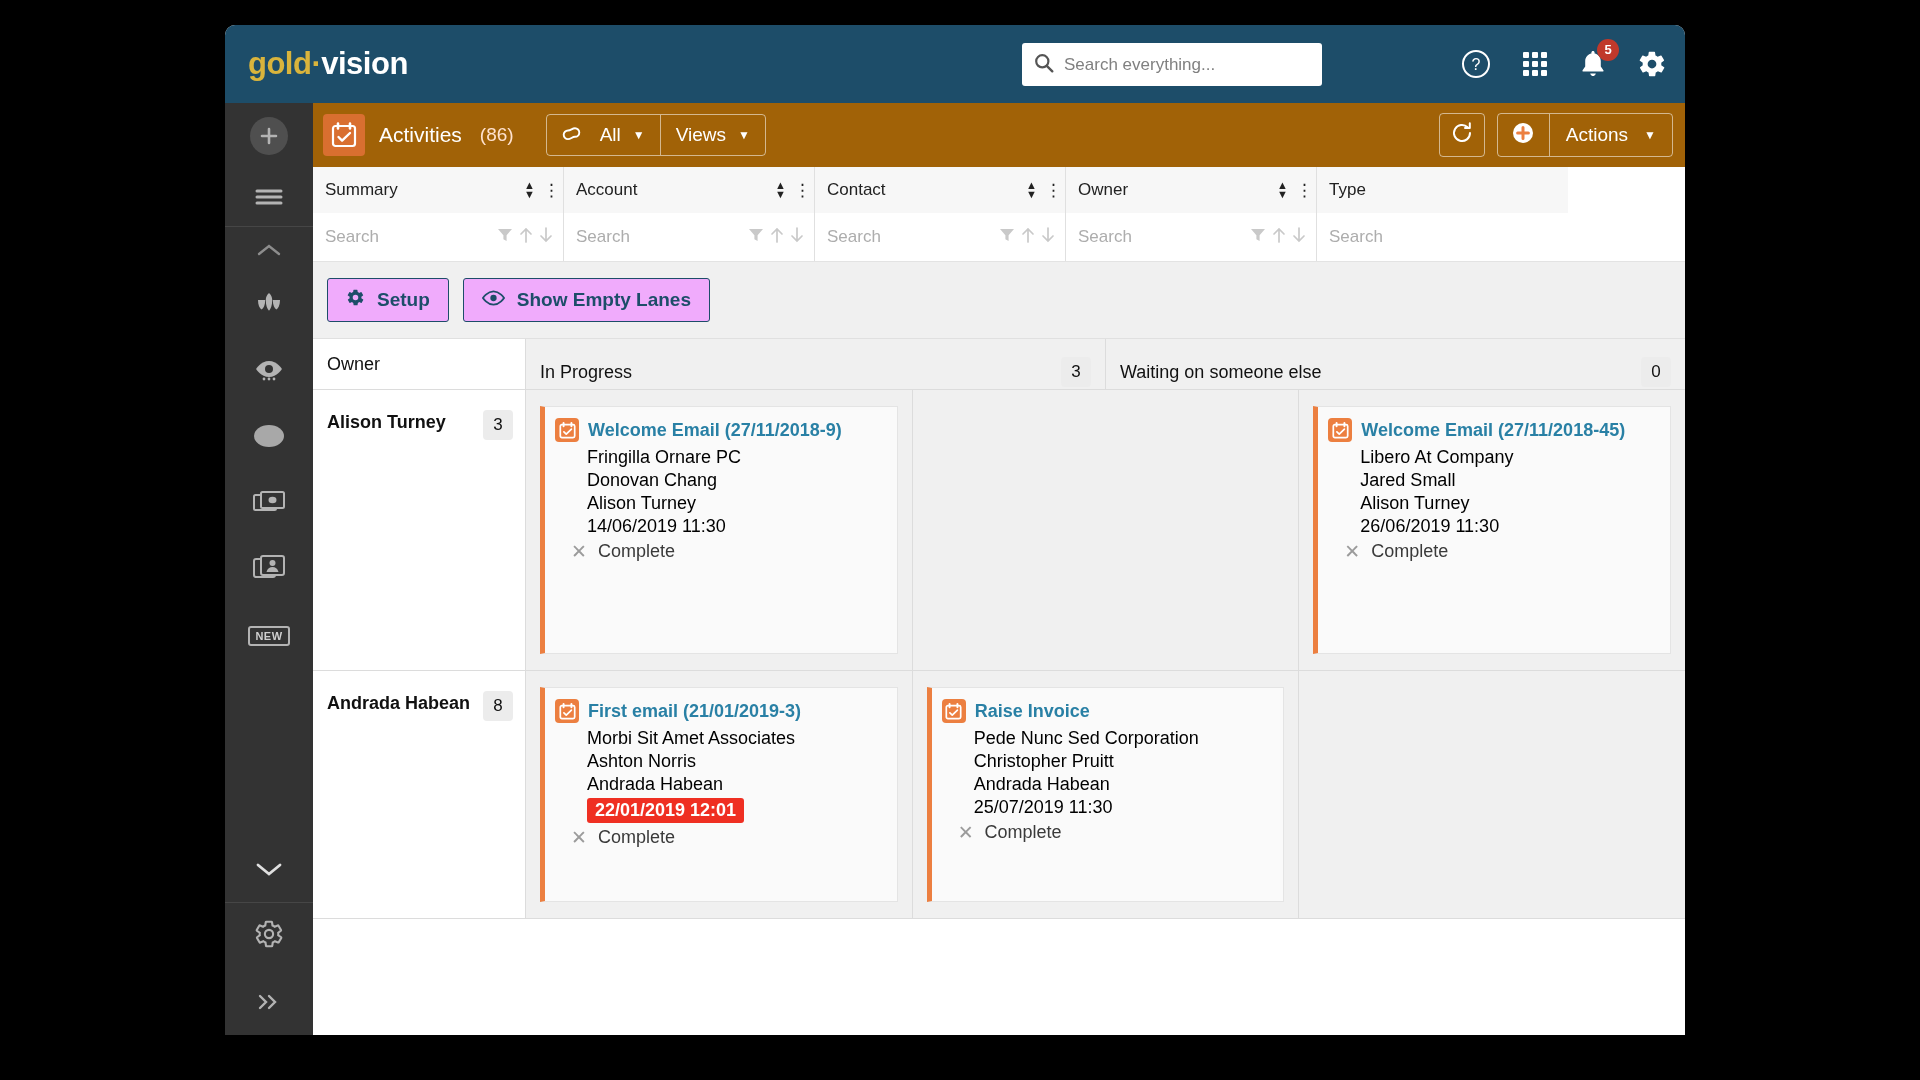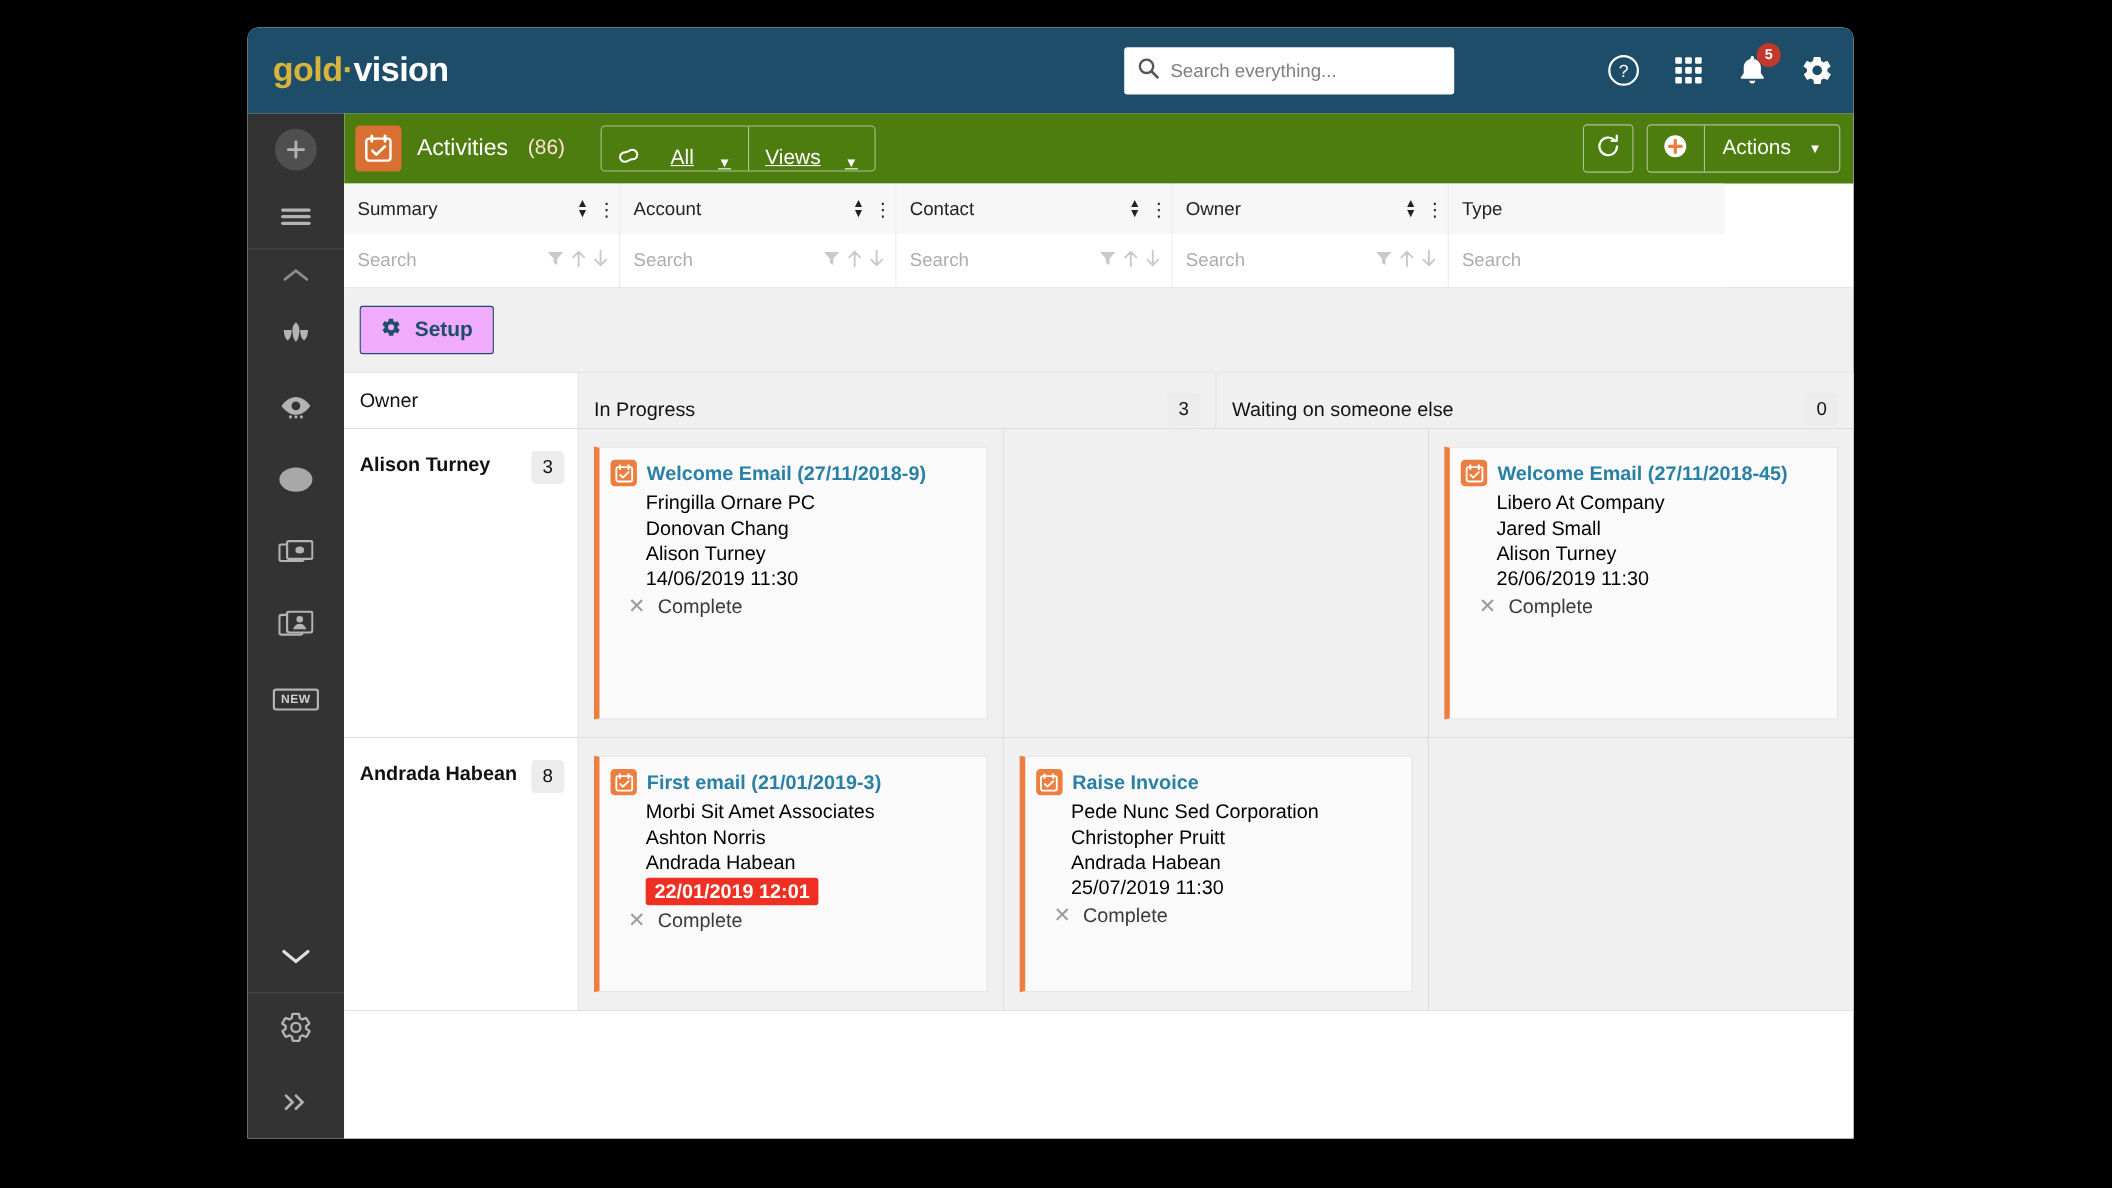--- a/index.html
+++ b/index.html
@@ -121,21 +121,21 @@
     width: 100%;
     border-top: 1px solid #464646;
   }
 
   
   .main { flex: 1 1 auto; display: flex; flex-direction: column; min-width: 0; background: #fff; }
 
   
   .modulebar {
     height: 64px;
-    background: #4d7c0f;
+    background: #a16207;
     display: flex; align-items: center;
     padding: 0 12px 0 10px;
     flex: 0 0 auto;
   }
   .mod-icon {
     width: 42px; height: 42px;
     background: #d96f30;
     border-radius: 4px;
     display: flex; align-items: center; justify-content: center;
     margin-right: 14px;
@@ -143,25 +143,24 @@
   .mod-title { color: #fff; font-size: 21px; }
   .mod-count { color: #ffe2cf; font-size: 19px; margin-left: 18px; }
   .pillgroup {
     display: flex; margin-left: 32px;
     border: 1px solid rgba(255,255,255,.55);
     border-radius: 4px;
     height: 42px;
     overflow: hidden;
   }
   .pill {
-    display: flex; align-items: flex-end; gap: 22px;
+    display: flex; align-items: center; gap: 12px;
     padding: 0 15px;
     color: #fff; font-size: 19px;
     cursor: pointer;
-    text-decoration: underline;
   }
   .pill + .pill { border-left: 1px solid rgba(255,255,255,.55); }
   .caret { font-size: 12px; }
   .mod-right { margin-left: auto; display: flex; align-items: center; gap: 12px; }
   .refresh-btn {
     width: 46px; height: 44px;
     border: 1px solid rgba(255,255,255,.55);
     border-radius: 4px;
     display: flex; align-items: center; justify-content: center;
     cursor: pointer;
@@ -627,20 +626,29 @@
       </div>
 
       <div class="setuprow">
         <div class="obtn">
           <span>
             <svg width="19" height="19" viewBox="0 0 24 24">
                 <path fill="#1d4d69" d="M19.4 13a7.8 7.8 0 000-2l2.1-1.6a.5.5 0 00.1-.6l-2-3.4a.5.5 0 00-.6-.2l-2.5 1a7.6 7.6 0 00-1.7-1l-.4-2.6a.5.5 0 00-.5-.4h-4a.5.5 0 00-.5.4l-.4 2.6a7.6 7.6 0 00-1.7 1l-2.5-1a.5.5 0 00-.6.2l-2 3.4a.5.5 0 00.1.6L4.6 11a7.8 7.8 0 000 2l-2.1 1.6a.5.5 0 00-.1.6l2 3.4c.1.2.4.3.6.2l2.5-1a7.6 7.6 0 001.7 1l.4 2.6c0 .2.2.4.5.4h4c.3 0 .5-.2.5-.4l.4-2.6a7.6 7.6 0 001.7-1l2.5 1c.2.1.5 0 .6-.2l2-3.4a.5.5 0 00-.1-.6zM12 15.5A3.5 3.5 0 1115.5 12 3.5 3.5 0 0112 15.5z"></path>
               </svg>
           </span>
           <span>Setup</span>
+        </div>
+        <div class="obtn">
+          <span>
+            <svg width="23" height="16" viewBox="0 0 24 16">
+                <path d="M12 1C5.5 1 1 8 1 8s4.5 7 11 7 11-7 11-7-4.5-7-11-7z" fill="none" stroke="#1d4d69" stroke-width="1.9"></path>
+                <circle cx="12" cy="8" r="3.3" fill="#1d4d69"></circle>
+              </svg>
+          </span>
+          <span>Show Empty Lanes</span>
         </div>
       </div>
 
       <div class="kanban">
 
         <div class="lane-head-row">
           <div class="lane-head owner">
             <span class="lname">Owner</span>
           </div>
           <div class="lane-head swim">

